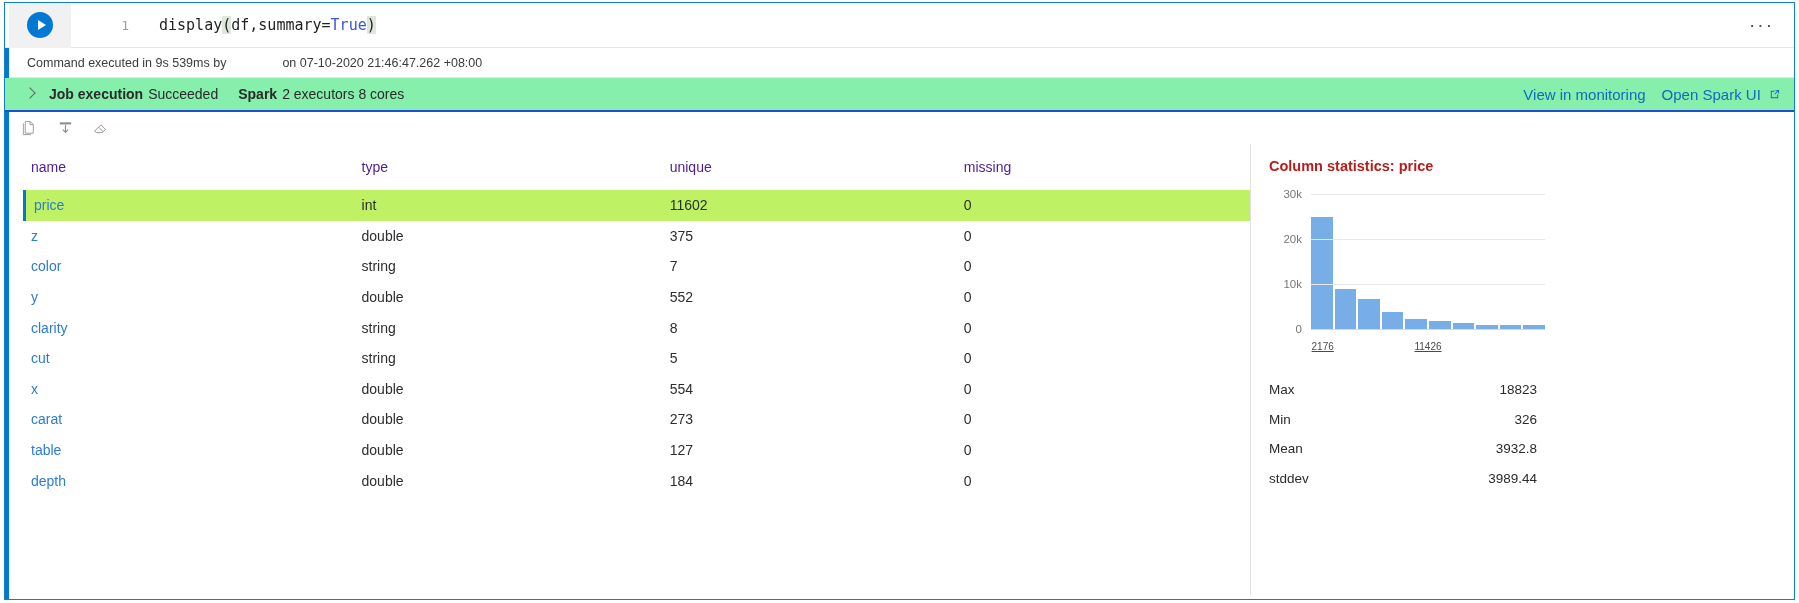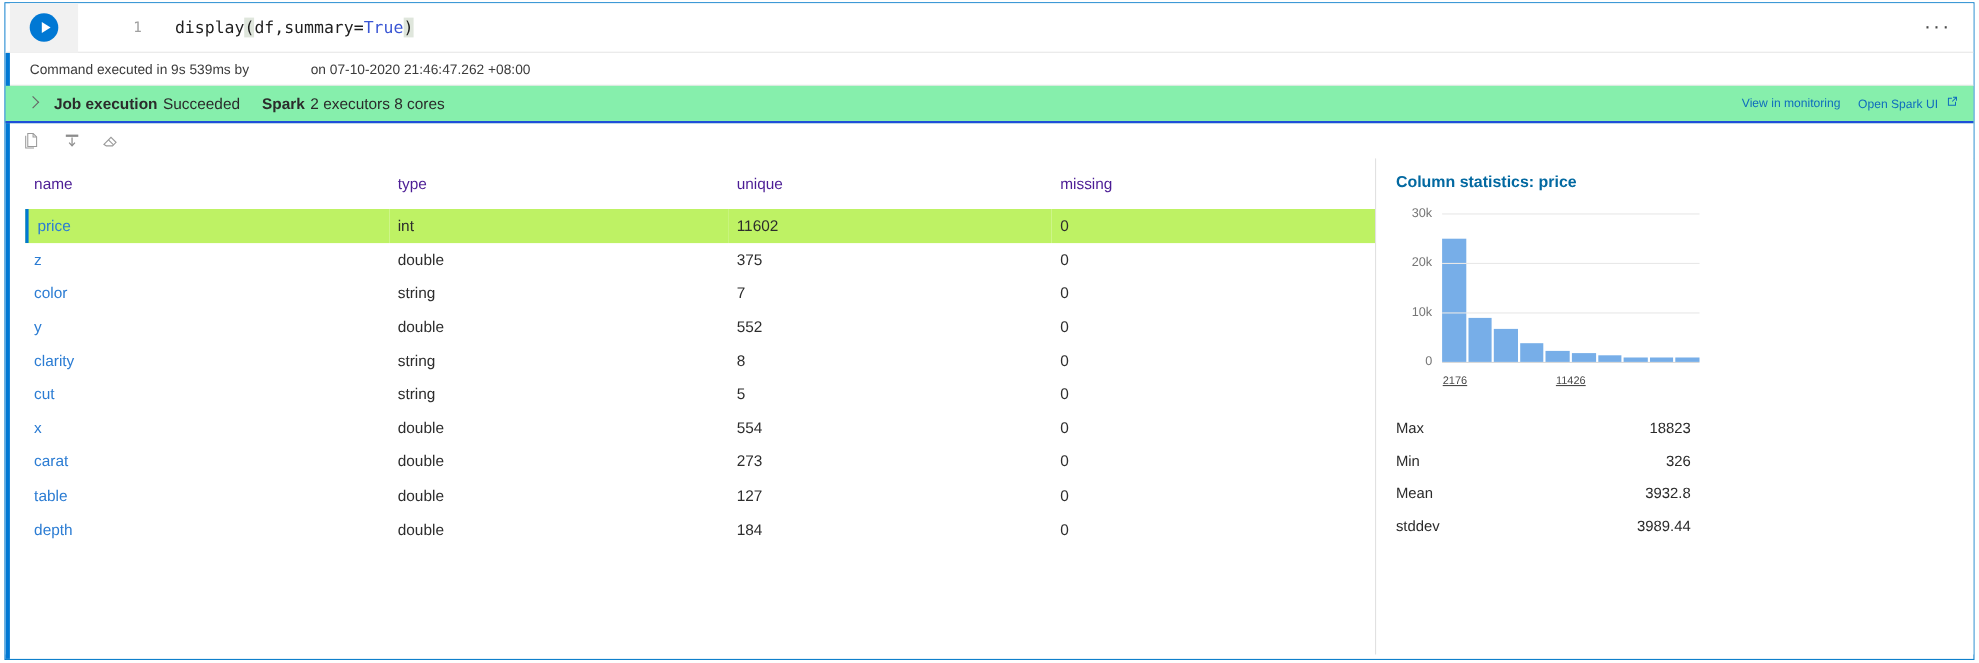--- a/index.html
+++ b/index.html
@@ -143,21 +143,21 @@
   .job-seg { margin-right: 20px; }
   .job-links {
     position: absolute;
     right: 14px;
     display: flex;
     align-items: center;
     gap: 16px;
   }
   .job-links a {
     color: #0f6cbd;
-    font-size: 11px;
+    font-size: 15px;
     text-decoration: none;
     cursor: pointer;
     text-align: center;
   }
   .ext-ico { margin-left: 4px; }
 
   
   .toolbar {
     height: 32px;
     display: flex;
@@ -219,21 +219,21 @@
   tr.row-selected { background: #bef264; }
   tr.row-selected td:first-child {
     box-shadow: inset 3px 0 0 0 #0078d4;
     padding-left: 11px;
   }
 
   
   .stats-title {
     font-size: 14.5px;
     font-weight: bold;
-    color: #0369a1;
+    color: #b91c1c;
     margin-bottom: 14px;
   }
   .chart-wrap {
     position: relative;
     width: 282px;
     height: 170px;
     margin-left: 2px;
   }
   .chart-plot {
     position: absolute;

